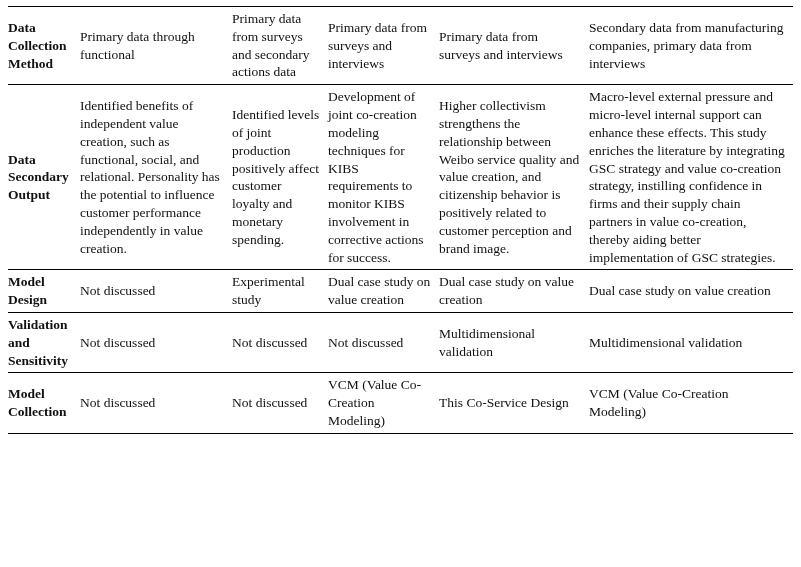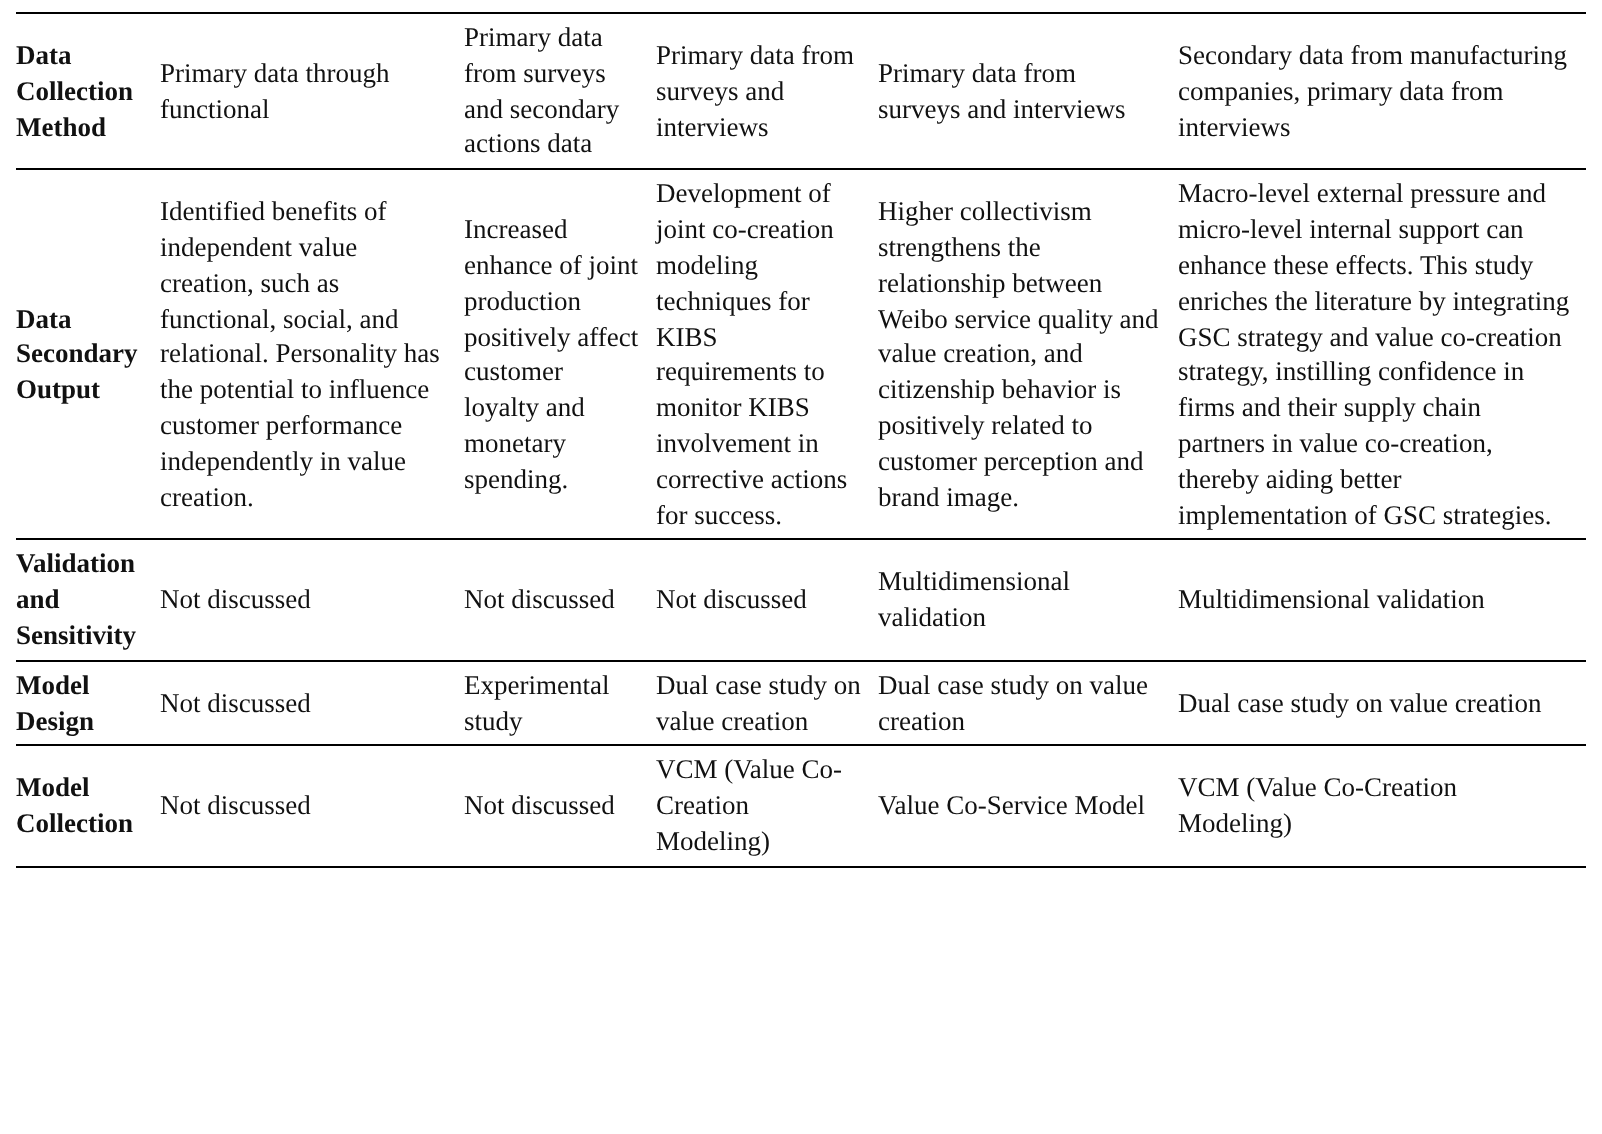--- a/index.html
+++ b/index.html
@@ -71,44 +71,44 @@
         <th>Data Collection Method</th>
         <td>Primary data through functional</td>
         <td>Primary data from surveys and secondary actions data</td>
         <td>Primary data from surveys and interviews</td>
         <td>Primary data from surveys and interviews</td>
         <td>Secondary data from manufacturing companies, primary data from interviews</td>
       </tr>
       <tr>
         <th>Data Secondary Output</th>
         <td>Identified benefits of independent value creation, such as functional, social, and relational. Personality has the potential to influence customer performance independently in value creation.</td>
-        <td>Increased enhance of joint production positively affect customer loyalty and monetary spending.</td>
+        <td>Identified levels of joint production positively affect customer loyalty and monetary spending.</td>
         <td>Development of joint co-creation modeling techniques for KIBS requirements to monitor KIBS involvement in corrective actions for success.</td>
         <td>Higher collectivism strengthens the relationship between Weibo service quality and value creation, and citizenship behavior is positively related to customer perception and brand image.</td>
         <td>Macro-level external pressure and micro-level internal support can enhance these effects. This study enriches the literature by integrating GSC strategy and value co-creation strategy, instilling confidence in firms and their supply chain partners in value co-creation, thereby aiding better implementation of GSC strategies.</td>
+      </tr>
+      <tr>
+        <th>Model Design</th>
+        <td>Not discussed</td>
+        <td>Experimental study</td>
+        <td>Dual case study on value creation</td>
+        <td>Dual case study on value creation</td>
+        <td>Dual case study on value creation</td>
       </tr>
       <tr>
         <th>Validation and Sensitivity</th>
         <td>Not discussed</td>
         <td>Not discussed</td>
         <td>Not discussed</td>
         <td>Multidimensional validation</td>
         <td>Multidimensional validation</td>
       </tr>
       <tr>
-        <th>Model Design</th>
-        <td>Not discussed</td>
-        <td>Experimental study</td>
-        <td>Dual case study on value creation</td>
-        <td>Dual case study on value creation</td>
-        <td>Dual case study on value creation</td>
-      </tr>
-      <tr>
         <th>Model Collection</th>
         <td>Not discussed</td>
         <td>Not discussed</td>
         <td>VCM (Value Co-Creation Modeling)</td>
-        <td>Value Co-Service Model</td>
+        <td>This Co-Service Design</td>
         <td>VCM (Value Co-Creation Modeling)</td>
       </tr>
     </tbody>
   </table>
 </div>
 
 </body></html>

